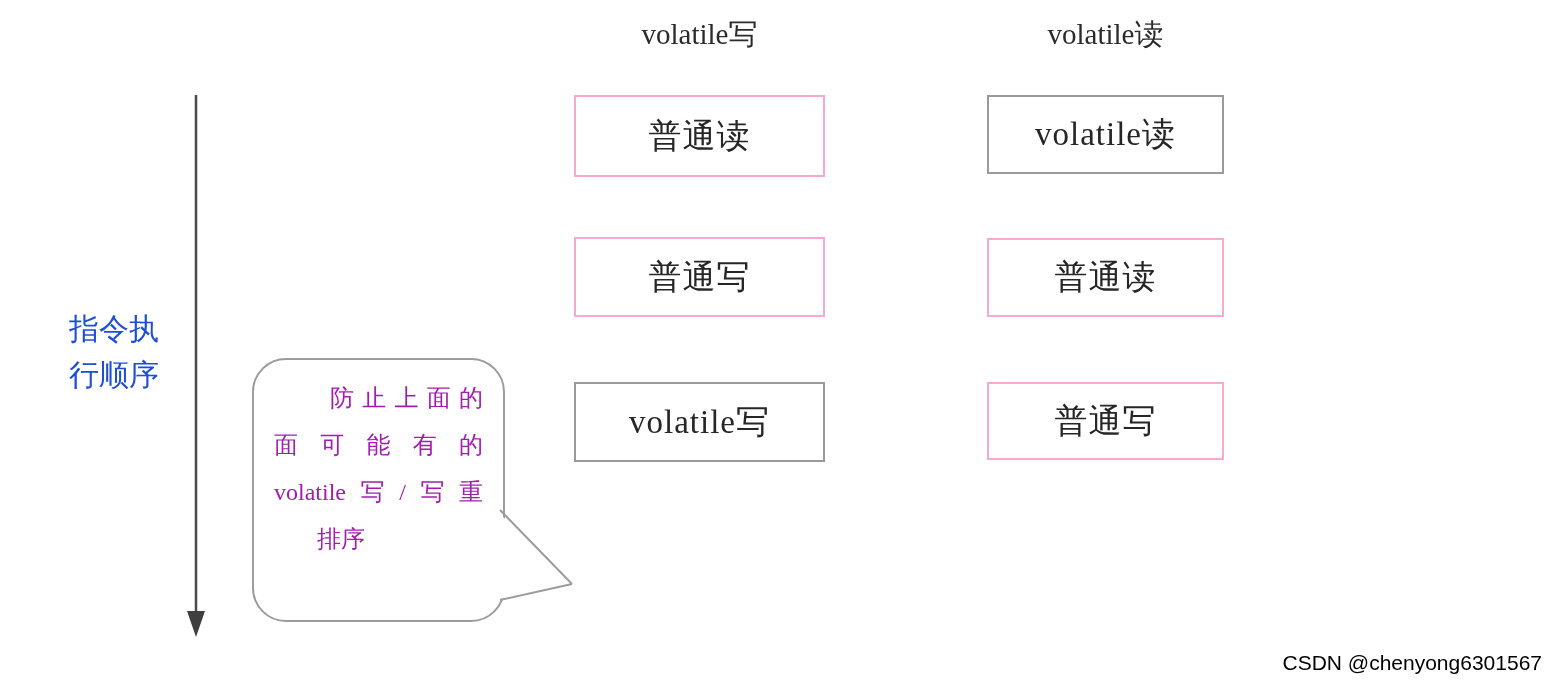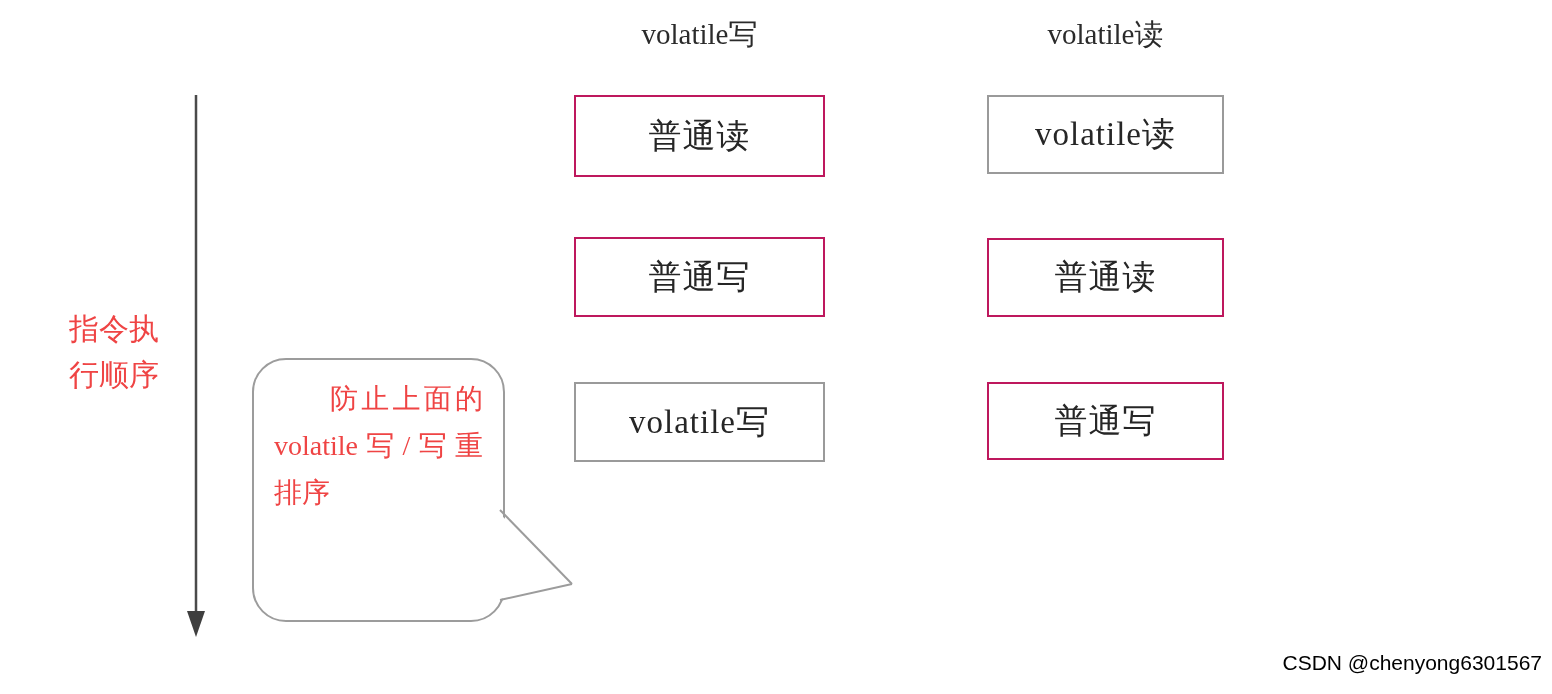--- a/index.html
+++ b/index.html
@@ -21,21 +21,21 @@
   .node-box {
     position: absolute;
     background: #ffffff;
     display: flex;
     align-items: center;
     justify-content: center;
     font-size: 33px;
     letter-spacing: 1px;
     color: #262626;
   }
-  .border-dark  { border: 2px solid #be185d; }
+  .border-dark  { border: 2px solid #f9a8d4; }
   .border-light { border: 2px solid #9a9a9a; }
   .barrier-box {
     position: absolute;
     left: 568px; top: 524px;
     width: 258px; height: 84px;
     background: #ffffff;
     border: 2px solid #8a8a8a;
     border-radius: 24px;
     display: flex;
     align-items: center;
@@ -47,37 +47,37 @@
     position: absolute;
     left: 252px; top: 358px;
     width: 253px; height: 264px;
     background: #ffffff;
     border: 2px solid #9c9c9c;
     border-radius: 34px;
     box-sizing: border-box;
     padding: 15px 20px 0 20px;
   }
   .bub-line {
-    font-size: 28px;
+    font-size: 24px;
     line-height: 47px;
     white-space: nowrap;
     text-align: justify;
     text-align-last: justify;
-    color: #ef4444;
+    color: #a21caf;
   }
   .bub-line.first { text-indent: 56px; }
-  .bub-line.last  { text-align-last: left; }
+  .bub-line.last  { text-align-last: left; margin-left: 43px; }
   .axis-label {
     position: absolute;
     left: 50px; top: 306px;
     width: 128px;
     text-align: center;
     font-size: 30px;
     line-height: 46px;
-    color: #ef4444;
+    color: #1d4ed8;
   }
   .overlay-svg {
     position: absolute;
     left: 0; top: 0;
     pointer-events: none;
   }
   .watermark {
     position: absolute;
     right: 10px; top: 651px;
     font-family: "Liberation Sans", "DejaVu Sans", sans-serif;
@@ -102,20 +102,21 @@
   <div class="node-box border-dark" style="left:987px; top:382px; width:233px; height:74px;">普通写</div>
 
 
   <div class="axis-label">
     <div>指令执</div>
     <div>行顺序</div>
   </div>
 
   <div class="callout-bubble">
     <div class="bub-line first">防止上面的</div>
+    <div class="bub-line">面可能有的</div>
     <div class="bub-line">volatile写/写重</div>
     <div class="bub-line last">排序</div>
   </div>
 
   <svg class="overlay-svg" width="1552" height="694" viewBox="0 0 1552 694">
 
     <g>
       <line x1="196" y1="95" x2="196" y2="614" stroke="#4a4a4a" stroke-width="2.5"></line>
       <polygon points="187,611 205,611 196,637" fill="#3f3f3f"></polygon>
     </g>

